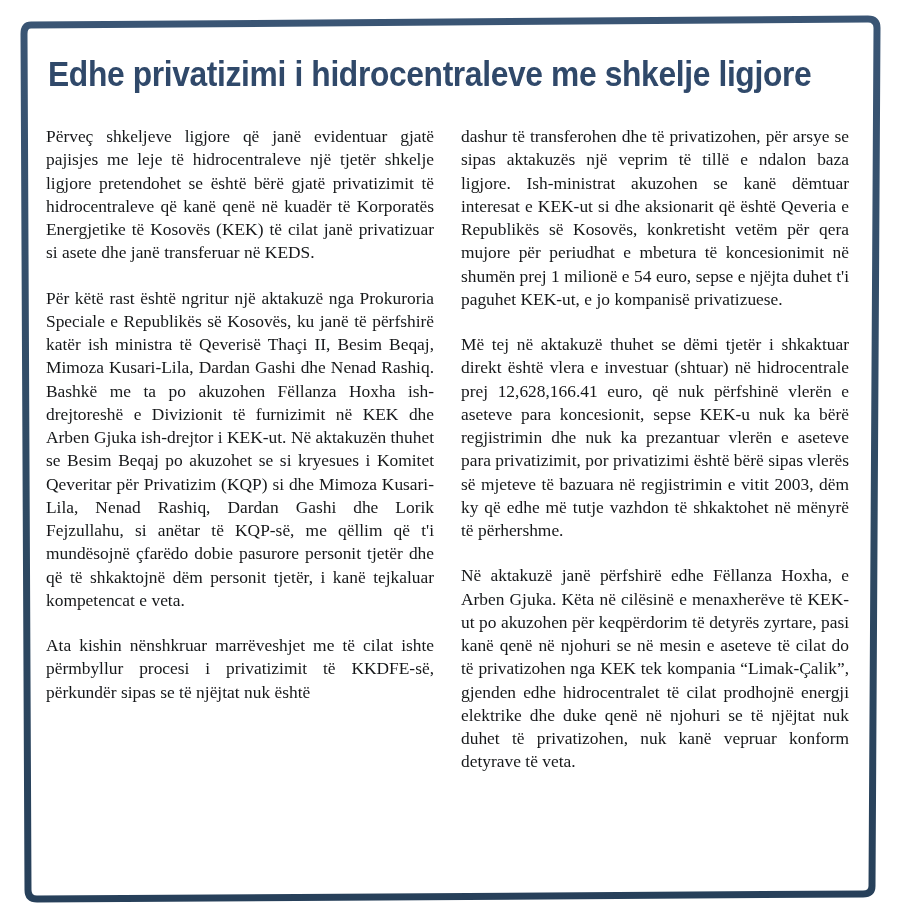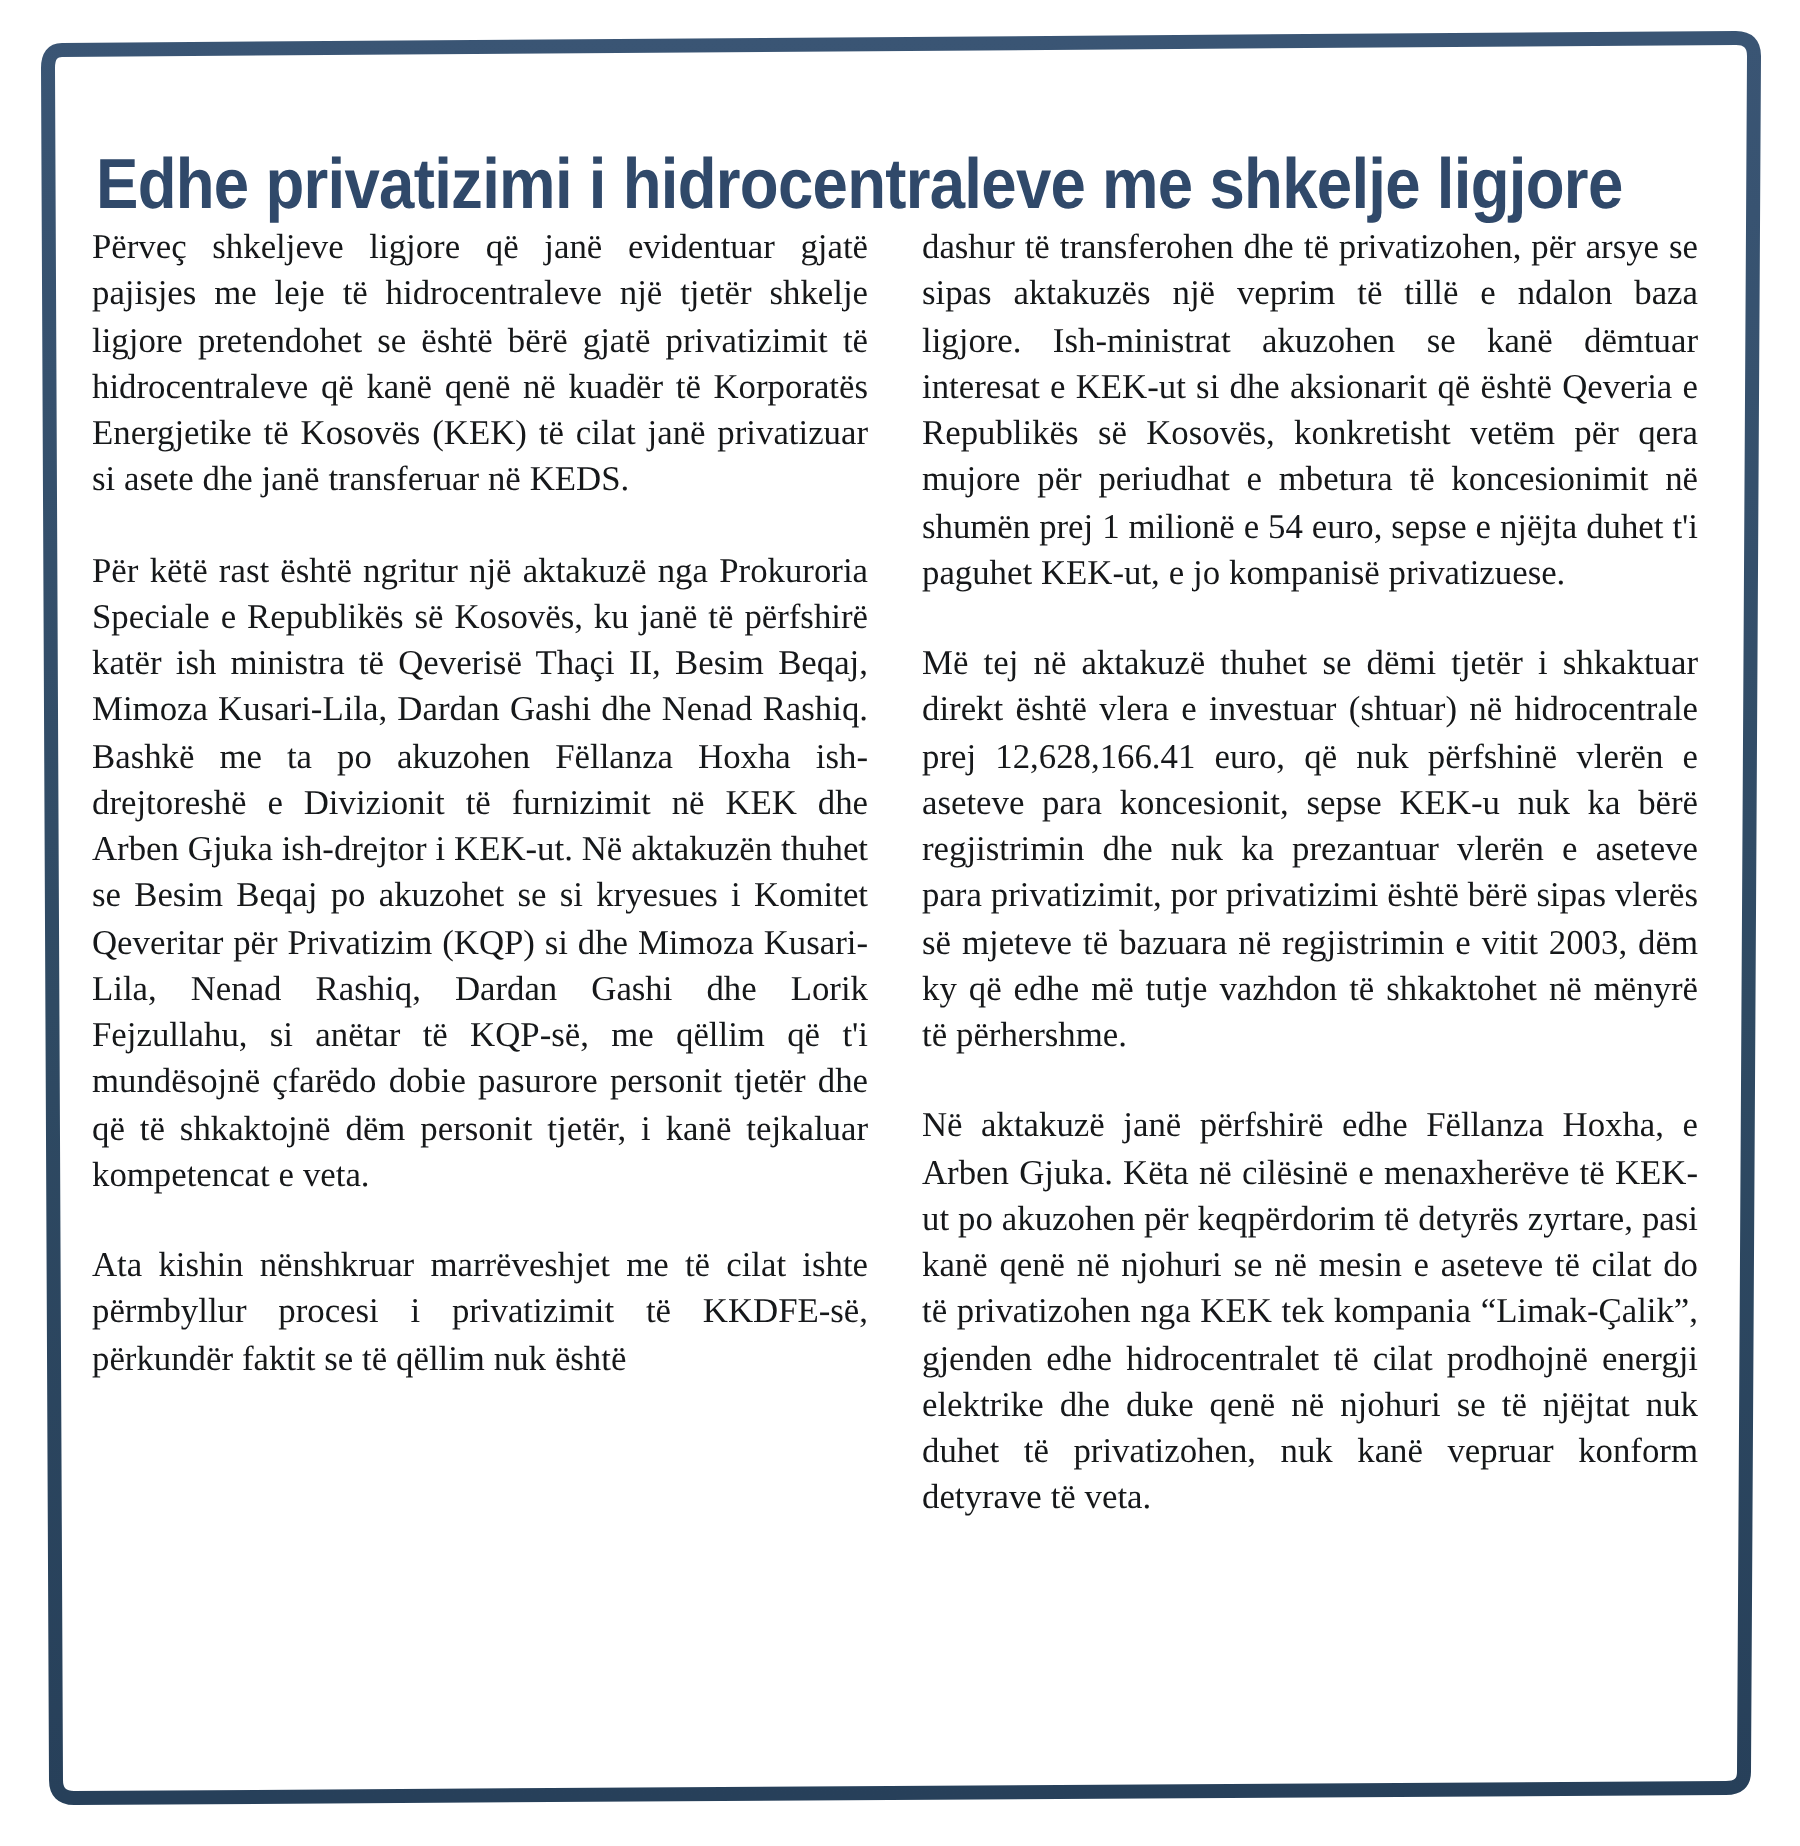--- a/index.html
+++ b/index.html
@@ -28,40 +28,41 @@
     top: 0;
     width: 900px;
     height: 923px;
     pointer-events: none;
   }
 
   
   .article {
     position: absolute;
     left: 46px;
-    top: 66px;
+    top: 48px;
     width: 812px;
     height: 800px;
   }
 
   .headline {
     color: #30496A;
     font-family: "Liberation Sans", "DejaVu Sans", sans-serif;
     font-weight: bold;
     font-size: 35.5px;
     line-height: 40px;
     letter-spacing: -0.4px;
     transform: scaleX(0.895);
     transform-origin: left center;
     white-space: nowrap;
     margin: 0 0 0 2px;
     padding-top: 6px;
   }
 
   .columns {
+    margin-top: 31px;
     display: flex;
     gap: 27px;
     font-family: Liberation Serif, serif;
   }
 
   .col {
     width: 388px;
   }
 
   .col p {
@@ -98,21 +99,21 @@
 
   <div class="article">
 
     <h1 class="headline">Edhe privatizimi i hidrocentraleve me shkelje ligjore</h1>
 
     <div class="columns">
 
       <div class="col">
         <p>Përveç shkeljeve ligjore që janë evidentuar gjatë pajisjes me leje të hidrocentraleve një tjetër shkelje ligjore pretendohet se është bërë gjatë privatizimit të hidrocentraleve që kanë qenë në kuadër të Korporatës Energjetike të Kosovës (KEK) të cilat janë privatizuar si asete dhe janë transferuar në KEDS.</p>
         <p>Për këtë rast është ngritur një aktakuzë nga Prokuroria Speciale e Republikës së Kosovës, ku janë të përfshirë katër ish ministra të Qeverisë Thaçi II, Besim Beqaj, Mimoza Kusari-Lila, Dardan Gashi dhe Nenad Rashiq. Bashkë me ta po akuzohen Fëllanza Hoxha ish-drejtoreshë e Divizionit të furnizimit në KEK dhe Arben Gjuka ish-drejtor i KEK-ut. Në aktakuzën thuhet se Besim Beqaj po akuzohet se si kryesues i Komitet Qeveritar për Privatizim (KQP) si dhe Mimoza Kusari-Lila, Nenad Rashiq, Dardan Gashi dhe Lorik Fejzullahu, si anëtar të KQP-së, me qëllim që t'i mundësojnë çfarëdo dobie pasurore personit tjetër dhe që të shkaktojnë dëm personit tjetër, i kanë tejkaluar kompetencat e veta.</p>
-        <p>Ata kishin nënshkruar marrëveshjet me të cilat ishte përmbyllur procesi i privatizimit të KKDFE-së, përkundër faktit se të qëllim nuk është</p>
+        <p>Ata kishin nënshkruar marrëveshjet me të cilat ishte përmbyllur procesi i privatizimit të KKDFE-së, përkundër sipas se të njëjtat nuk është</p>
       </div>
 
       <div class="col">
         <p>dashur të transferohen dhe të privatizohen, për arsye se sipas aktakuzës një veprim të tillë e ndalon baza ligjore. Ish-ministrat akuzohen se kanë dëmtuar interesat e KEK-ut si dhe aksionarit që është Qeveria e Republikës së Kosovës, konkretisht vetëm për qera mujore për periudhat e mbetura të koncesionimit në shumën prej 1 milionë e 54 euro, sepse e njëjta duhet t'i paguhet KEK-ut, e jo kompanisë privatizuese.</p>
         <p>Më tej në aktakuzë thuhet se dëmi tjetër i shkaktuar direkt është vlera e investuar (shtuar) në hidrocentrale prej 12,628,166.41 euro, që nuk përfshinë vlerën e aseteve para koncesionit, sepse KEK-u nuk ka bërë regjistrimin dhe nuk ka prezantuar vlerën e aseteve para privatizimit, por privatizimi është bërë sipas vlerës së mjeteve të bazuara në regjistrimin e vitit 2003, dëm ky që edhe më tutje vazhdon të shkaktohet në mënyrë të përhershme.</p>
         <p>Në aktakuzë janë përfshirë edhe Fëllanza Hoxha, e Arben Gjuka. Këta në cilësinë e menaxherëve të KEK-ut po akuzohen për keqpërdorim të detyrës zyrtare, pasi kanë qenë në njohuri se në mesin e aseteve të cilat do të privatizohen nga KEK tek kompania “Limak-Çalik”, gjenden edhe hidrocentralet të cilat prodhojnë energji elektrike dhe duke qenë në njohuri se të njëjtat nuk duhet të privatizohen, nuk kanë vepruar konform detyrave të veta.</p>
       </div>
 
     </div>
   </div>

